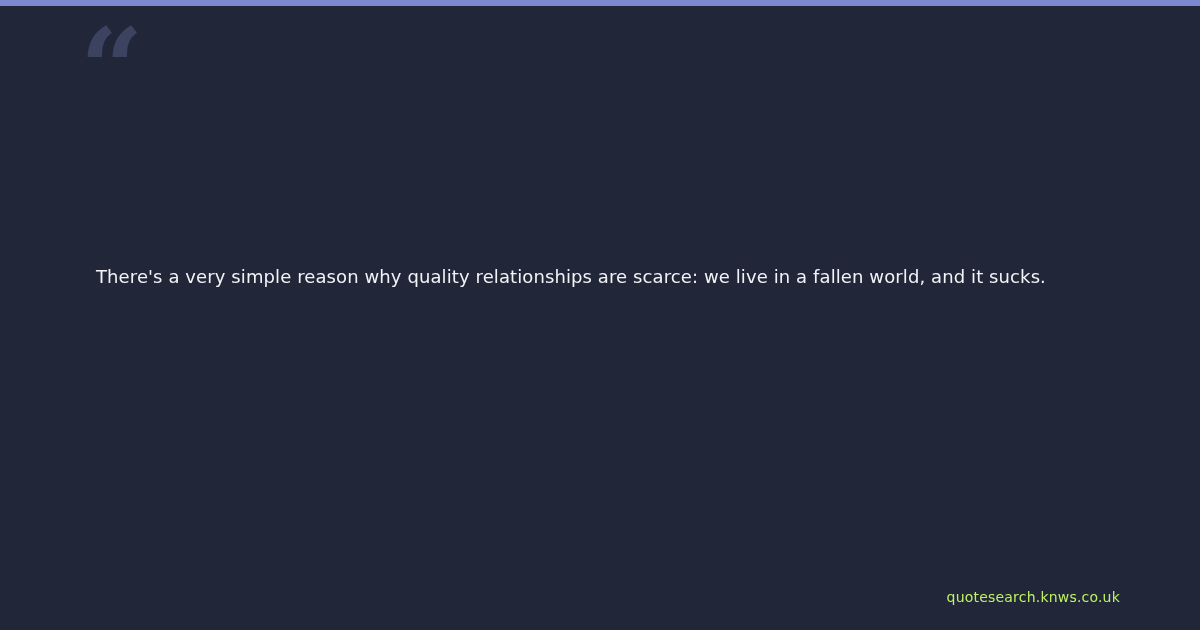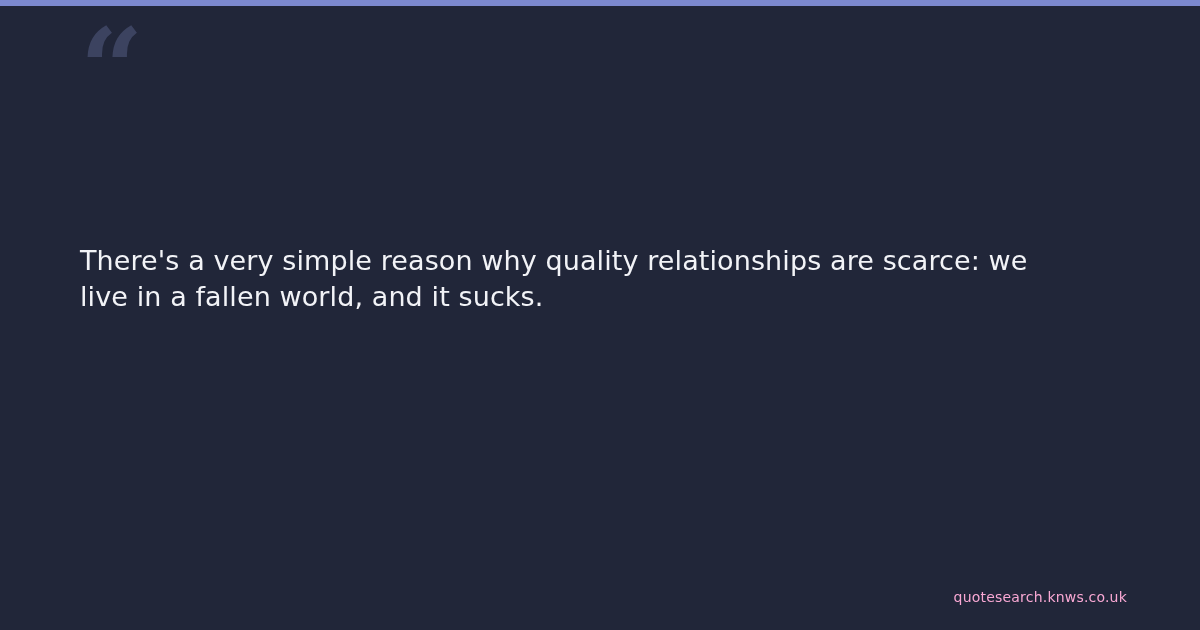--- a/index.html
+++ b/index.html
@@ -45,23 +45,23 @@
   }
 
   #quote-body {
     position: absolute;
     left: 80px;
     top: 243px;
     width: 1120px;
   }
 
   #quote-text {
-    margin: 0;
+    margin: 16px;
     font-family: "DejaVu Sans", "Liberation Sans", sans-serif;
-    font-size: 27px;
+    font-size: 18px;
     font-weight: 400;
     line-height: 36px;
     color: #f2f3f7;
     letter-spacing: 0.1px;
     max-width: 950px;
   }
 
   #quote-attribution {
     position: absolute;
     left: 80px;
@@ -70,26 +70,26 @@
     font-size: 19px;
     font-weight: 700;
     line-height: 26px;
     color: #8390d4;
     white-space: nowrap;
     letter-spacing: 0.1px;
   }
 
   #site-watermark {
     position: absolute;
-    right: 73px;
+    right: 80px;
     bottom: 25px;
     font-family: "DejaVu Sans", "Liberation Sans", sans-serif;
     font-size: 14px;
     font-weight: 400;
-    color: #f9a8d4;
+    color: #bef264;
     letter-spacing: 0.2px;
   }
 </style>
 </head>
 <body>
 
 <div id="quote-card">
 
   <div id="top-accent-bar"></div>
 

